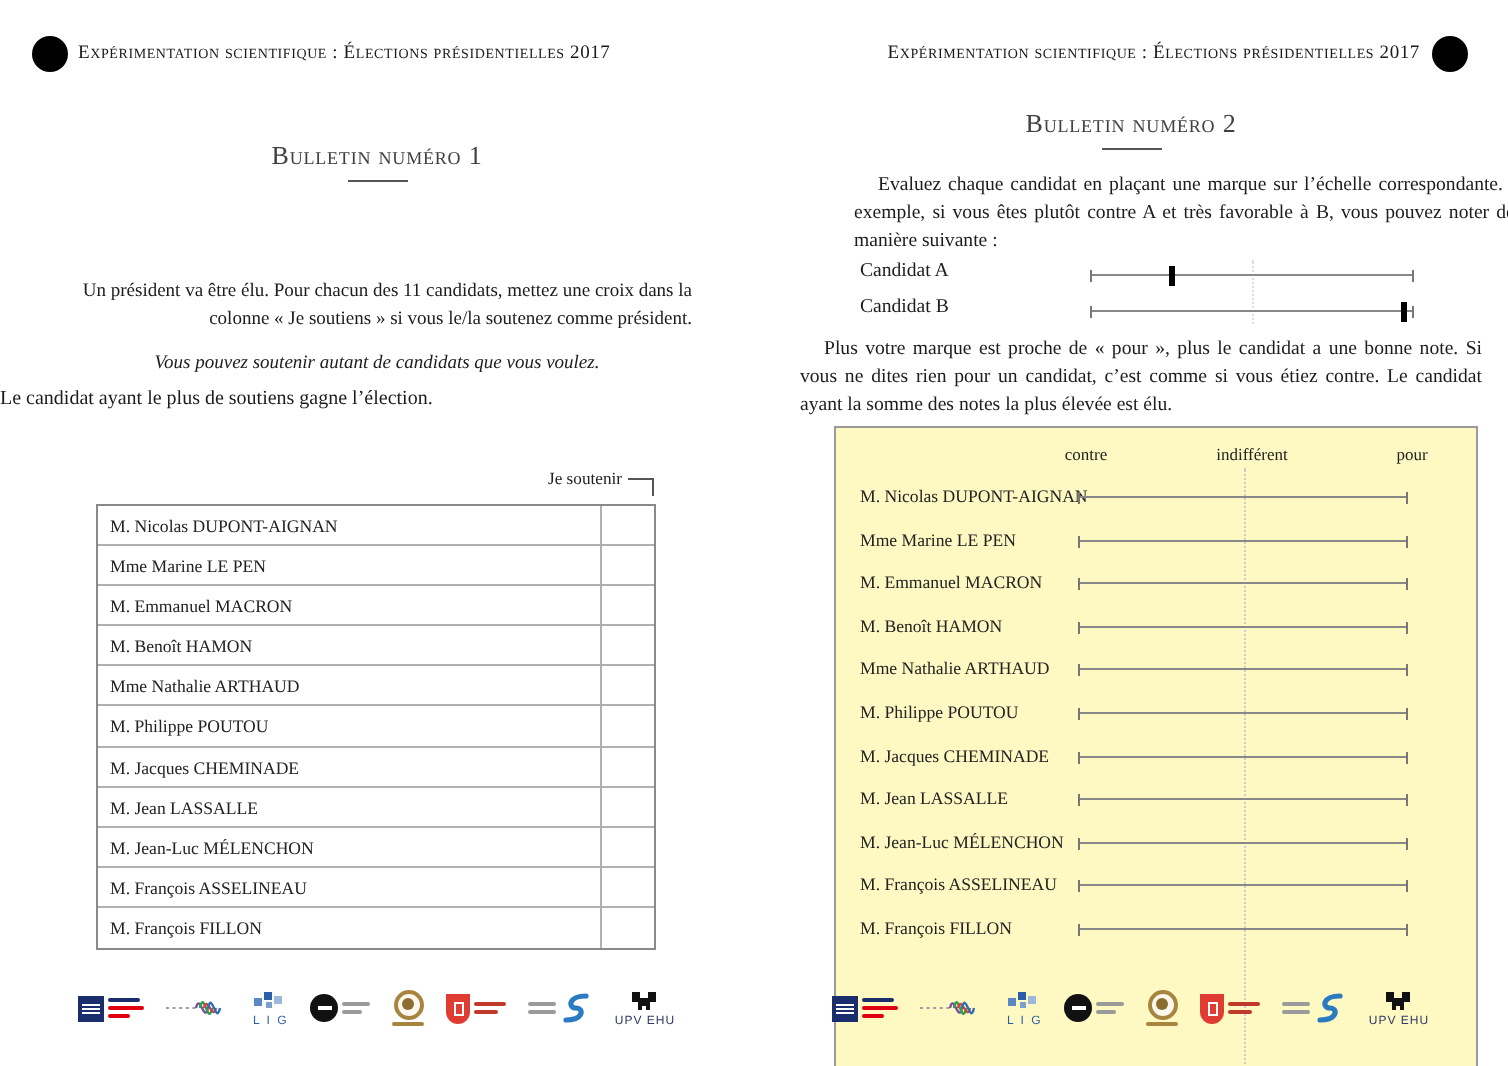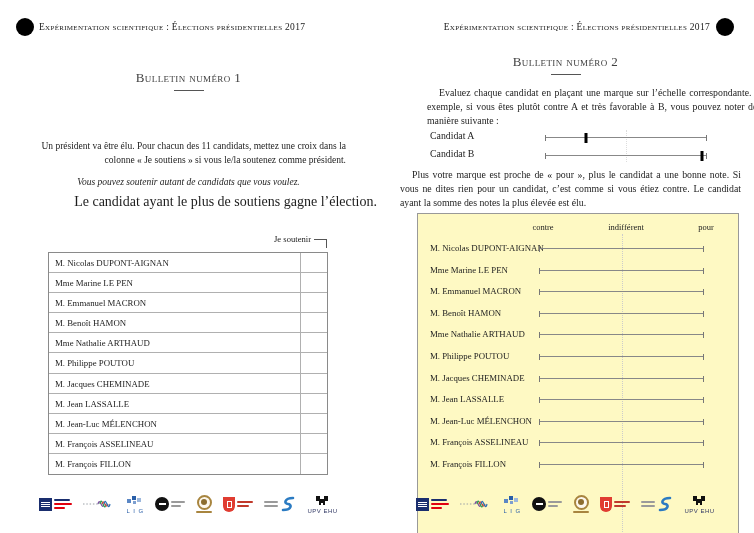--- a/index.html
+++ b/index.html
@@ -21,21 +21,21 @@
   
   .title-wrap { position:absolute; left:0; right:0; text-align:center; }
   .page1 .title-wrap { top:70px; }
   .page2 .title-wrap { top:54px; }
   .btitle { font-variant:small-caps; font-size:13px; letter-spacing:.4px; color:#404040; }
   .title-rule { width:30px; height:1px; background:#555; margin:4px auto 0; }
 
   
   .b1-intro { position:absolute; top:139px; left:32px; width:314px; text-align:right; font-size:9.5px; line-height:1.5; }
   .b1-note { position:absolute; top:177px; left:0; right:0; text-align:center; font-style:italic; font-size:9.5px; }
-  .b1-rule { position:absolute; top:194px; left:0; right:0; text-align:right; font-size:14px; }
+  .b1-rule { position:absolute; top:194px; left:0; right:0; text-align:left; font-size:10px; }
 
   
   .support-label-wrap { position:absolute; top:234px; right:50px; display:flex; align-items:flex-start; gap:3px; }
   .support-label { font-size:8.6px; color:#222; }
   .corner-arrow { width:13px; height:9px; border-top:1px solid #555; border-right:1px solid #555; margin-top:5px; }
 
   
   .t1 { position:absolute; top:252px; left:48px; width:280px; border:1px solid #8a8a8a; background:#fff; }
   .t1row { display:flex; height:20.1px; border-bottom:1px solid #b0b0b0; }
   .t1row:last-child { border-bottom:none; }

